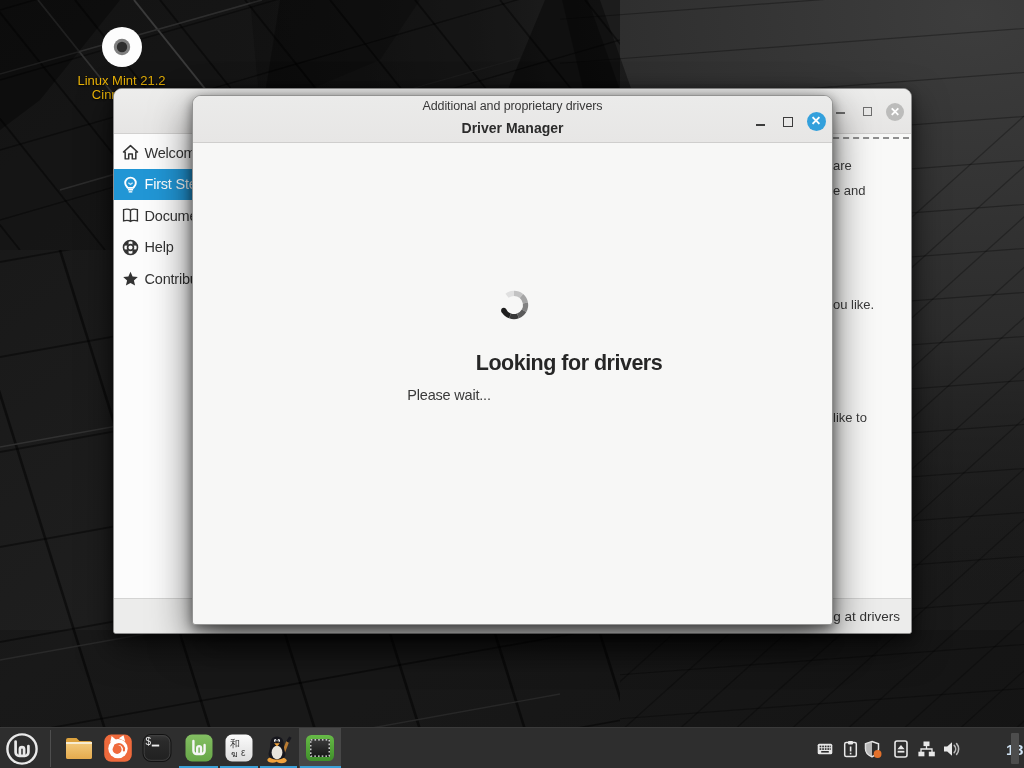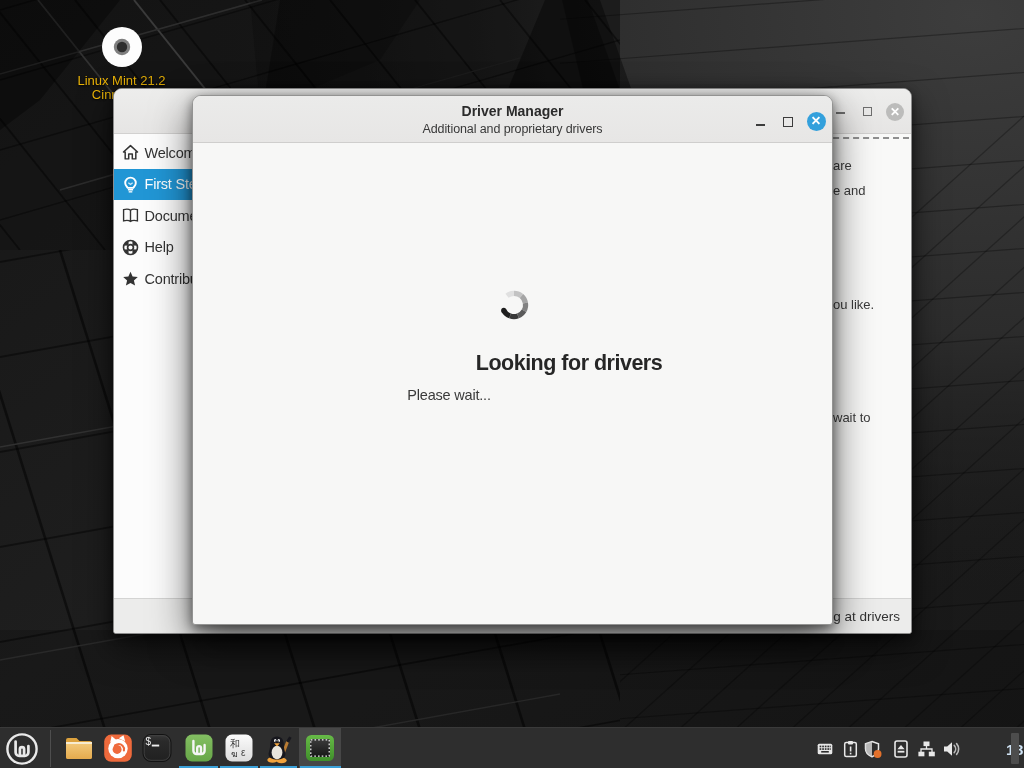--- a/index.html
+++ b/index.html
@@ -238,31 +238,31 @@
             <path d="M8.5 0.8 L10.6 5.6 L15.8 6 L11.9 9.5 L13.1 14.6 L8.5 11.9 L3.9 14.6 L5.1 9.5 L1.2 6 L6.4 5.6 Z" fill="#333"></path>
           </svg>
         <span>Contribute</span>
         </div>
     </div>
     <div id="ww-content">
       <div class="abs" style="left:0;top:2.5px;right:2px;border-top:2px dashed #8f8f8f"></div>
       <div class="abs" style="left:549px;top:24px;">are</div>
       <div class="abs" style="left:549px;top:49px;">e and</div>
       <div class="abs" style="left:549px;top:163px;">ou like.</div>
-      <div class="abs" style="left:549px;top:276px;">wait to</div>
+      <div class="abs" style="left:549px;top:276px;">like to</div>
     </div>
     <div id="ww-bottom">
       <div class="abs" style="right:11px;top:9.5px;font-size:13.5px;">g at drivers</div>
     </div>
   </div>
 
   <div id="win-dialog">
     <div id="dm-titlebar">
+      <div id="dm-sub">Additional and proprietary drivers</div>
       <div id="dm-title">Driver Manager</div>
-      <div id="dm-sub">Additional and proprietary drivers</div>
       <div class="btn-min" style="left:563px;top:28px;width:9px;height:1.6px;background:#3c3c3c"></div>
       <div class="btn-max" style="left:590px;top:21px;width:9.5px;height:9.5px;border:1.5px solid #3c3c3c"></div>
       <div class="circle-close" style="left:613.5px;top:16px;width:19px;height:19px;background:#33a0dc;color:#fff;
         font-size:12.5px;font-weight:bold;text-align:center;line-height:19px;">✕</div>
     </div>
 
     <svg class="abs" width="34" height="34" viewBox="0 0 34 34" style="left:303.5px;top:192px">
       <g fill="none" stroke-width="5.2" stroke-linecap="butt">
         <path d="M 10.02 7.74 A 11.6 11.6 0 0 1 17.00 5.40" stroke="#e0e0e0"></path>
           <path d="M 17.00 5.40 A 11.6 11.6 0 0 1 24.46 8.11" stroke="#c3c3c3"></path>

